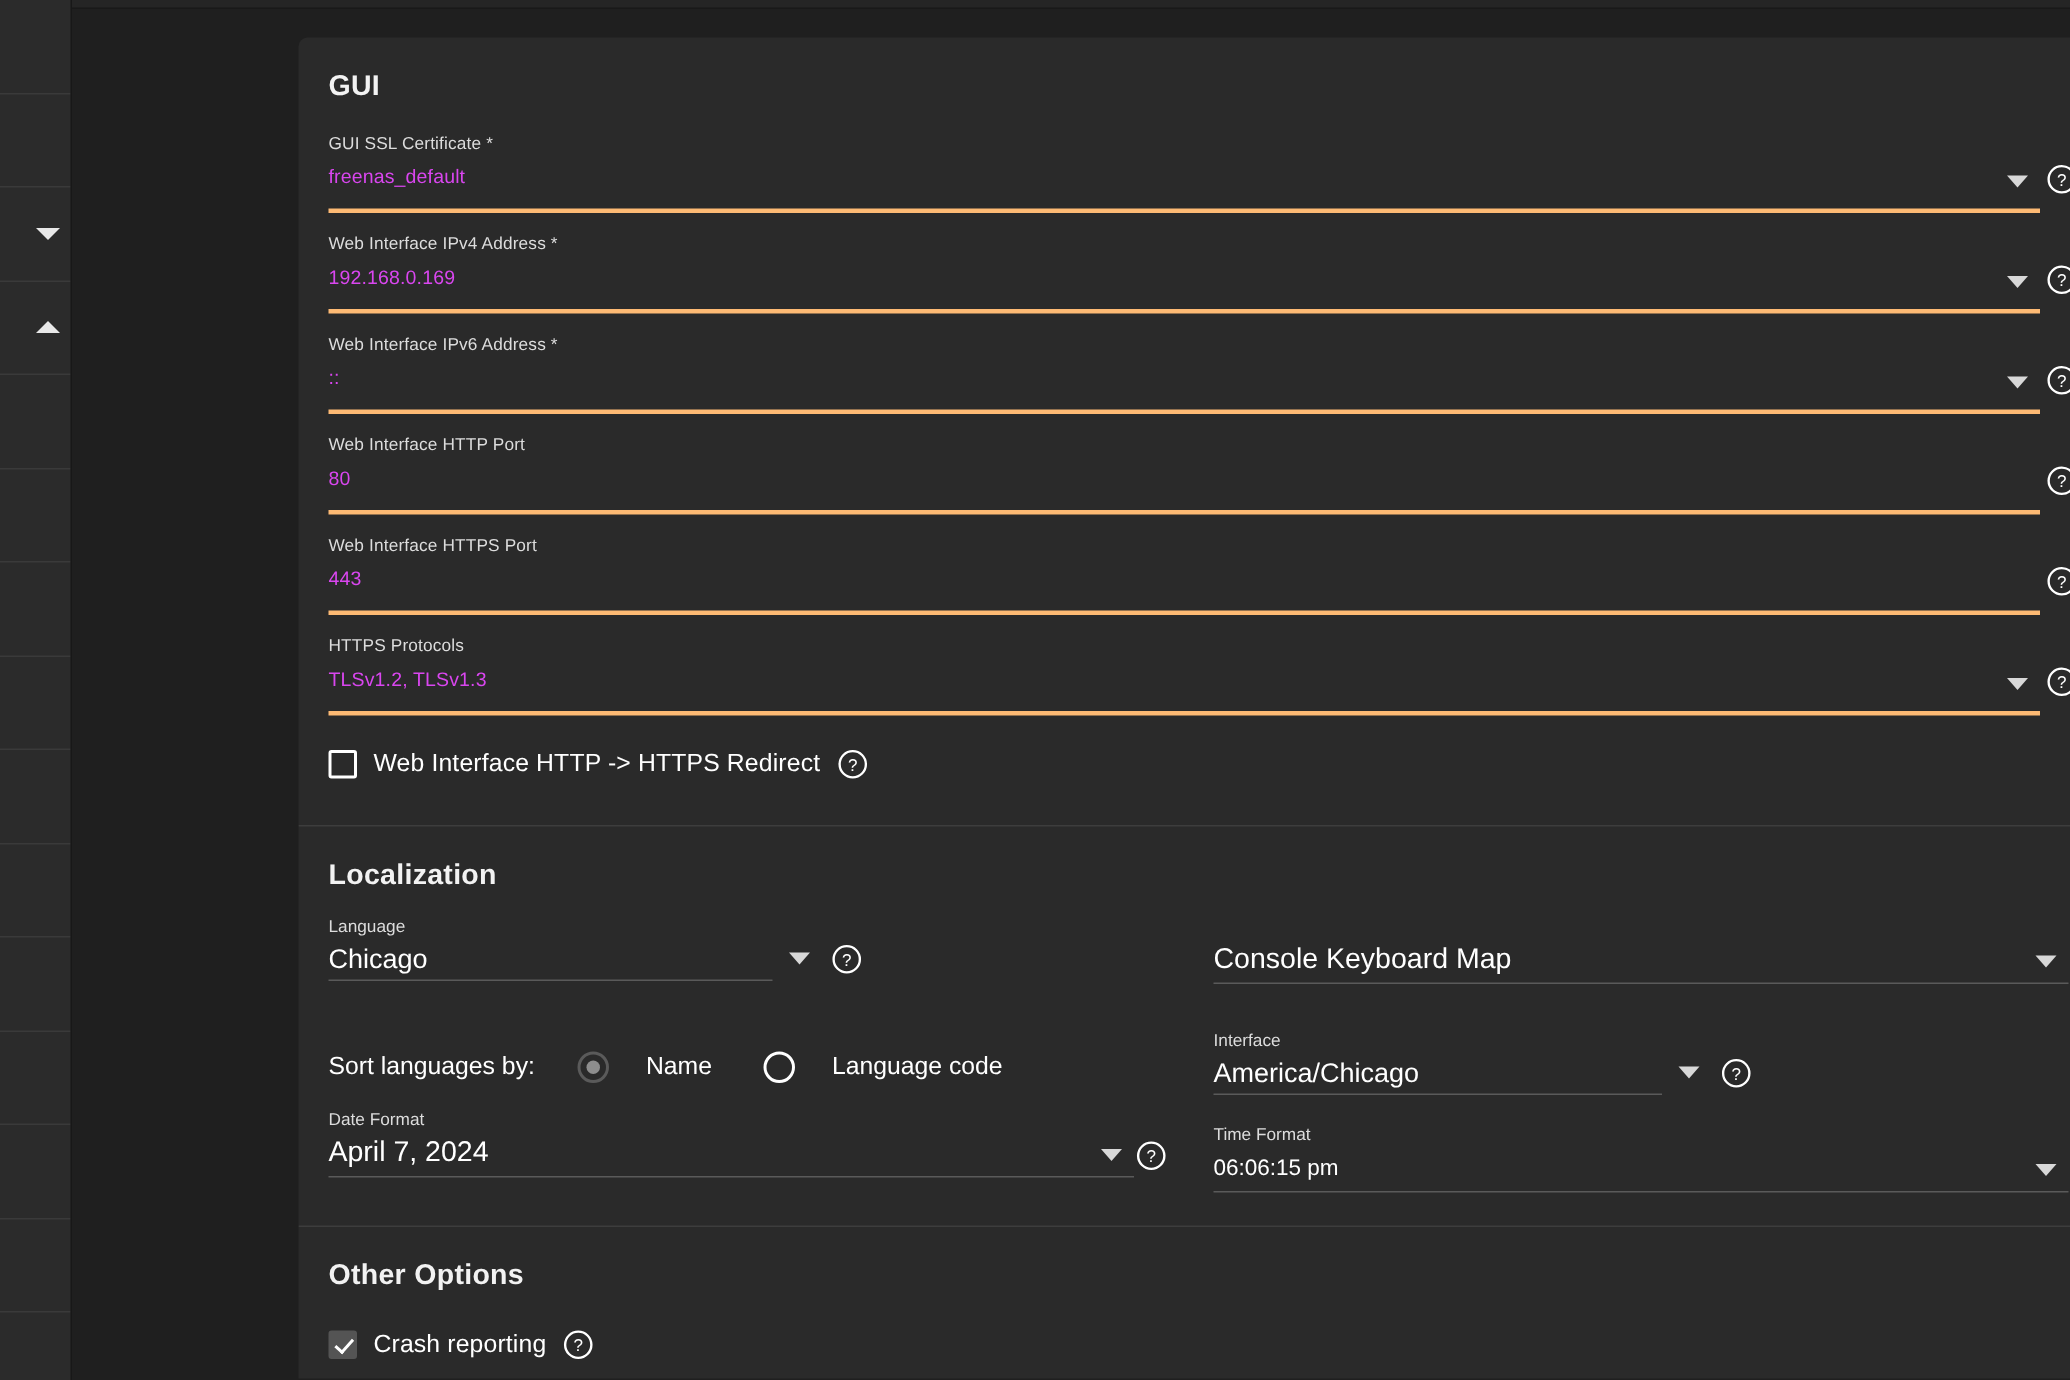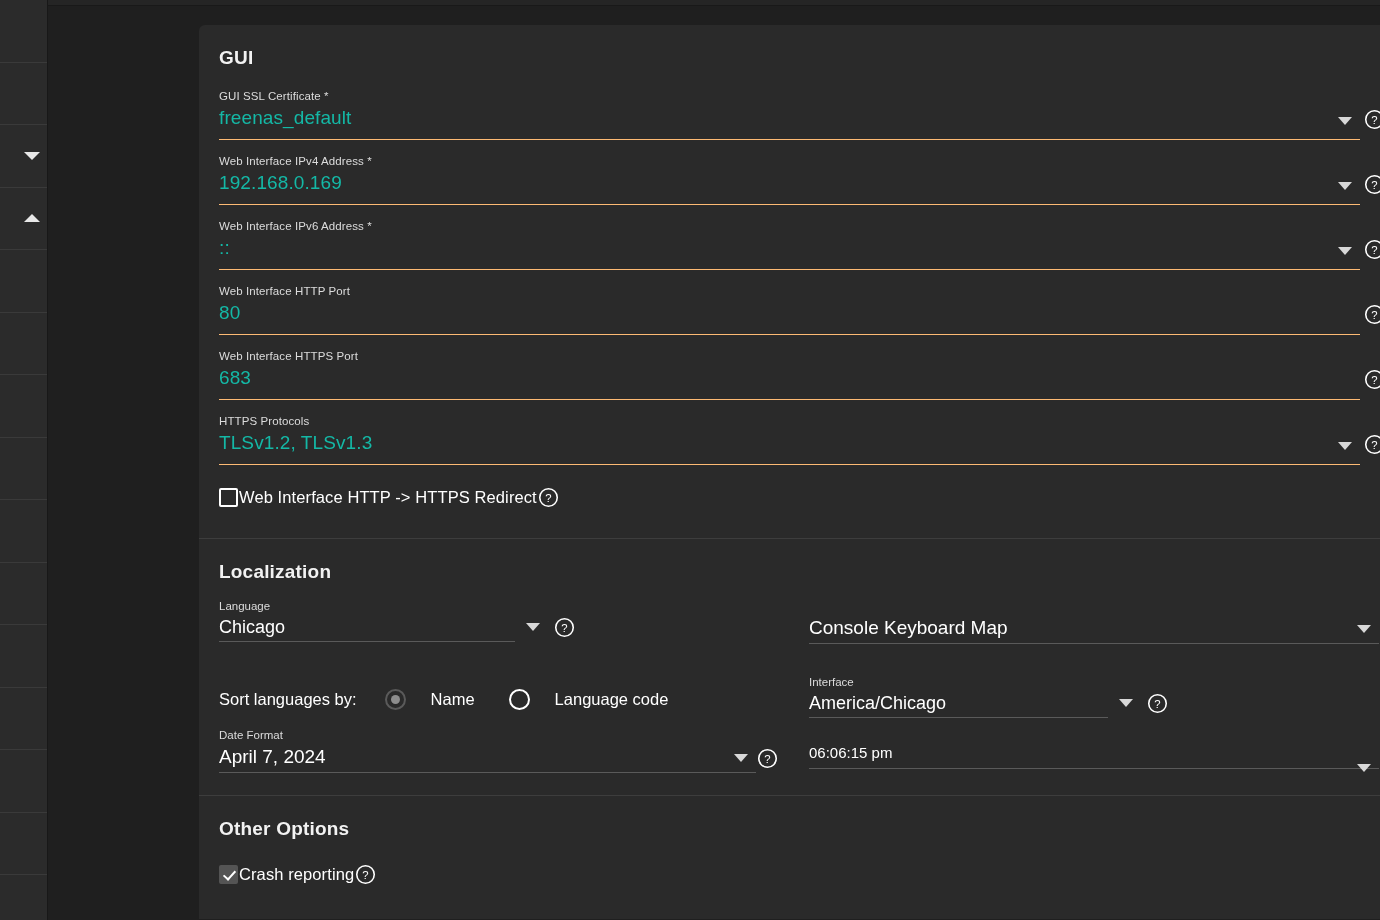--- a/index.html
+++ b/index.html
@@ -89,31 +89,31 @@
     letter-spacing: .2px;
     padding-top: 22px;
     padding-bottom: 6px;
   }
 
   
   .field {
     position: relative;
     padding-top: 14px;
     padding-bottom: 6px;
-    border-bottom: 1px solid #fdba74;
+    border-bottom: 3px solid #fdba74;
   }
   .field-label {
     font-size: 11.5px;
     color: #dcdcdc;
     line-height: 14px;
     letter-spacing: .1px;
   }
   .field-value {
-    font-size: 19px;
-    color: #14b8a6;
+    font-size: 13px;
+    color: #d946ef;
     line-height: 30px;
     letter-spacing: .1px;
     white-space: nowrap;
   }
 
   .caret {
     position: absolute;
     right: 8px;
     bottom: 14px;
     width: 0; height: 0;
@@ -126,21 +126,21 @@
     right: -25px;
     bottom: 9px;
     width: 21px; height: 21px;
   }
   .help svg { display: block; }
 
   
   .check-row {
     display: flex;
     align-items: center;
-    gap: 1px;
+    gap: 11px;
     padding-top: 22px;
     padding-bottom: 4px;
   }
   .cbox {
     width: 19px; height: 19px;
     border: 2px solid #ffffff;
     border-radius: 2px;
     background: transparent;
     flex: 0 0 auto;
     position: relative;
@@ -313,21 +313,21 @@
         <span class="help">
           <svg width="21" height="21" viewBox="0 0 24 24">
             <circle cx="12" cy="12" r="10" fill="none" stroke="#ffffff" stroke-width="1.8"></circle>
             <text x="12" y="17" text-anchor="middle" font-size="13" font-family="Liberation Sans, sans-serif" fill="#ffffff">?</text>
           </svg>
         </span>
       </div>
 
       <div class="field">
         <div class="field-label">Web Interface HTTPS Port</div>
-        <div class="field-value">683</div>
+        <div class="field-value">443</div>
         <span class="help">
           <svg width="21" height="21" viewBox="0 0 24 24">
             <circle cx="12" cy="12" r="10" fill="none" stroke="#ffffff" stroke-width="1.8"></circle>
             <text x="12" y="17" text-anchor="middle" font-size="13" font-family="Liberation Sans, sans-serif" fill="#ffffff">?</text>
           </svg>
         </span>
       </div>
 
       <div class="field">
         <div class="field-label">HTTPS Protocols</div>
@@ -414,20 +414,21 @@
             <span class="sf-caret" style="right:-25px; top:24px;"></span>
             <span class="sf-help" style="right:-60px; top:18px;">
               <svg width="21" height="21" viewBox="0 0 24 24">
                 <circle cx="12" cy="12" r="10" fill="none" stroke="#ffffff" stroke-width="1.8"></circle>
                 <text x="12" y="17" text-anchor="middle" font-size="13" font-family="Liberation Sans, sans-serif" fill="#ffffff">?</text>
               </svg>
             </span>
           </div>
 
           <div class="sfield" style="width:570px; margin-top:20px;">
+            <div class="sf-label">Time Format</div>
             <div class="sf-value" style="font-size:15px; line-height:30px;">06:06:15 pm</div>
             <div class="sf-rule"></div>
             <span class="sf-caret" style="right:8px; top:26px;"></span>
 
           </div>
         </div>
 
       </div>
     </div>
 

